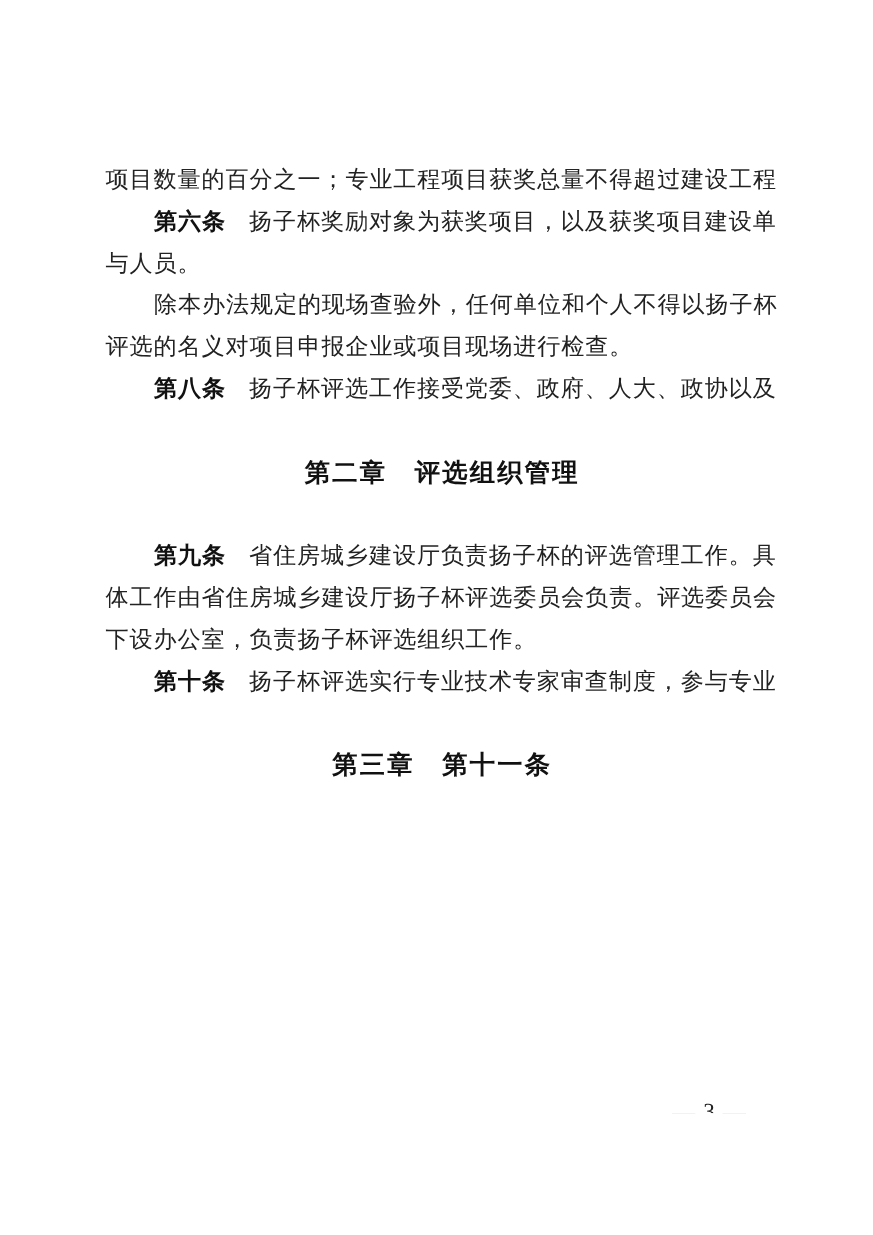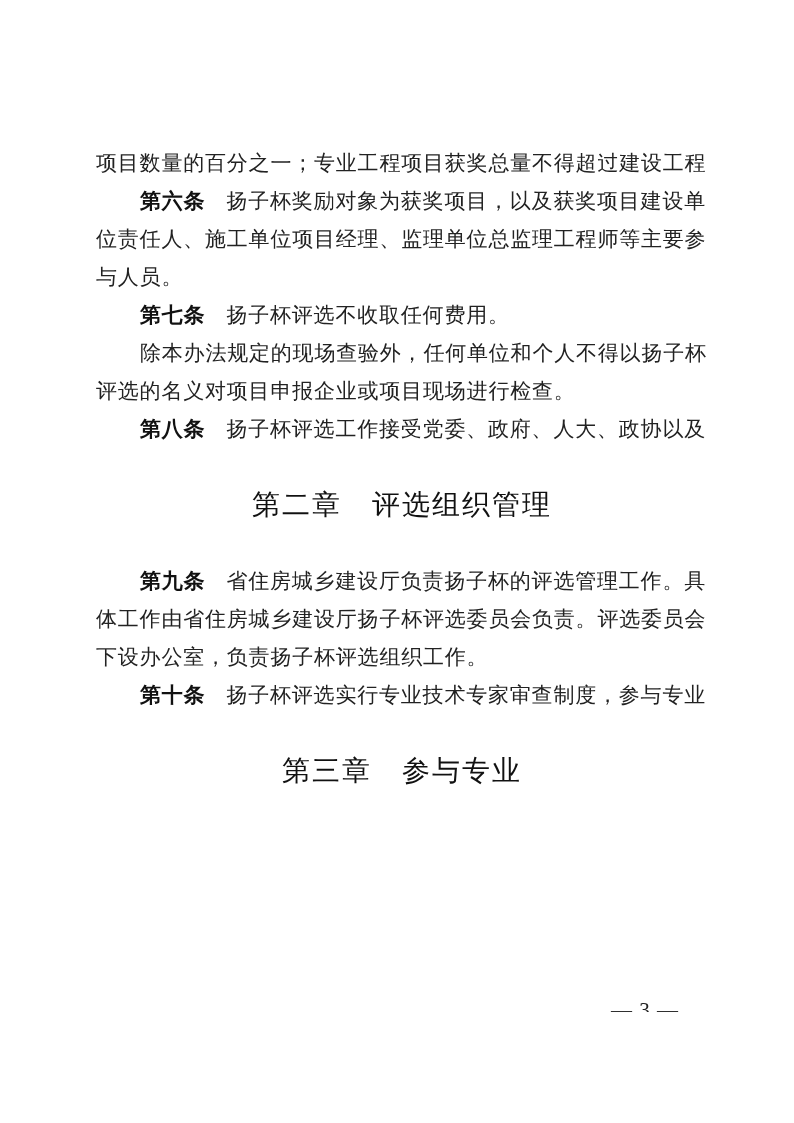--- a/index.html
+++ b/index.html
@@ -36,23 +36,23 @@
     height: 38px;
   }
   .prefix {
     font-family: Liberation Serif, serif;
     font-weight: bold;
     color: #111111;
     margin-right: 21px;
   }
   .line.chapter {
     font-family: "Liberation Sans", "DejaVu Sans", sans-serif;
-    font-weight: normal;
+    font-weight: bold;
     color: #111111;
-    font-size: 28px;
+    font-size: 23px;
     letter-spacing: 2px;
     text-align: center;
     white-space: normal;
   }
   .page-number {
     position: absolute;
     top: 999px;
     left: 611px;
     font-size: 21px;
     line-height: 22px;
@@ -60,31 +60,29 @@
     color: #222222;
   }
 </style>
 </head>
 <body>
 
 <div class="page">
   <main class="doc-body" id="doc-body">
       <div class="line body"><span>项目数量的百分之一；专业工程项目获奖总量不得超过建设工程</span></div>
       <div class="line body indent"><span class="prefix">第六条</span><span>扬子杯奖励对象为获奖项目，以及获奖项目建设单</span></div>
-      <div class="line body"><span>位责任人、施工单位项目经理、监理单位总监理工程师等主要参</span></div>
       <div class="line body"><span>与人员。</span></div>
-      <div class="line body indent"><span class="prefix">第七条</span><span>扬子杯评选不收取任何费用。</span></div>
       <div class="line body indent"><span>除本办法规定的现场查验外，任何单位和个人不得以扬子杯</span></div>
       <div class="line body"><span>评选的名义对项目申报企业或项目现场进行检查。</span></div>
       <div class="line body indent"><span class="prefix">第八条</span><span>扬子杯评选工作接受党委、政府、人大、政协以及</span></div>
       <div class="line blank"></div>
       <div class="line chapter">第二章　评选组织管理</div>
       <div class="line blank"></div>
       <div class="line body indent"><span class="prefix">第九条</span><span>省住房城乡建设厅负责扬子杯的评选管理工作。具</span></div>
       <div class="line body"><span>体工作由省住房城乡建设厅扬子杯评选委员会负责。评选委员会</span></div>
       <div class="line body"><span>下设办公室，负责扬子杯评选组织工作。</span></div>
       <div class="line body indent"><span class="prefix">第十条</span><span>扬子杯评选实行专业技术专家审查制度，参与专业</span></div>
       <div class="line blank"></div>
-      <div class="line chapter">第三章　参与专业</div>
+      <div class="line chapter">第三章　第十一条</div>
       <div class="line blank"></div>
     </main>
   <div class="page-number">— 3 —</div>
 </div>
 
 </body></html>

